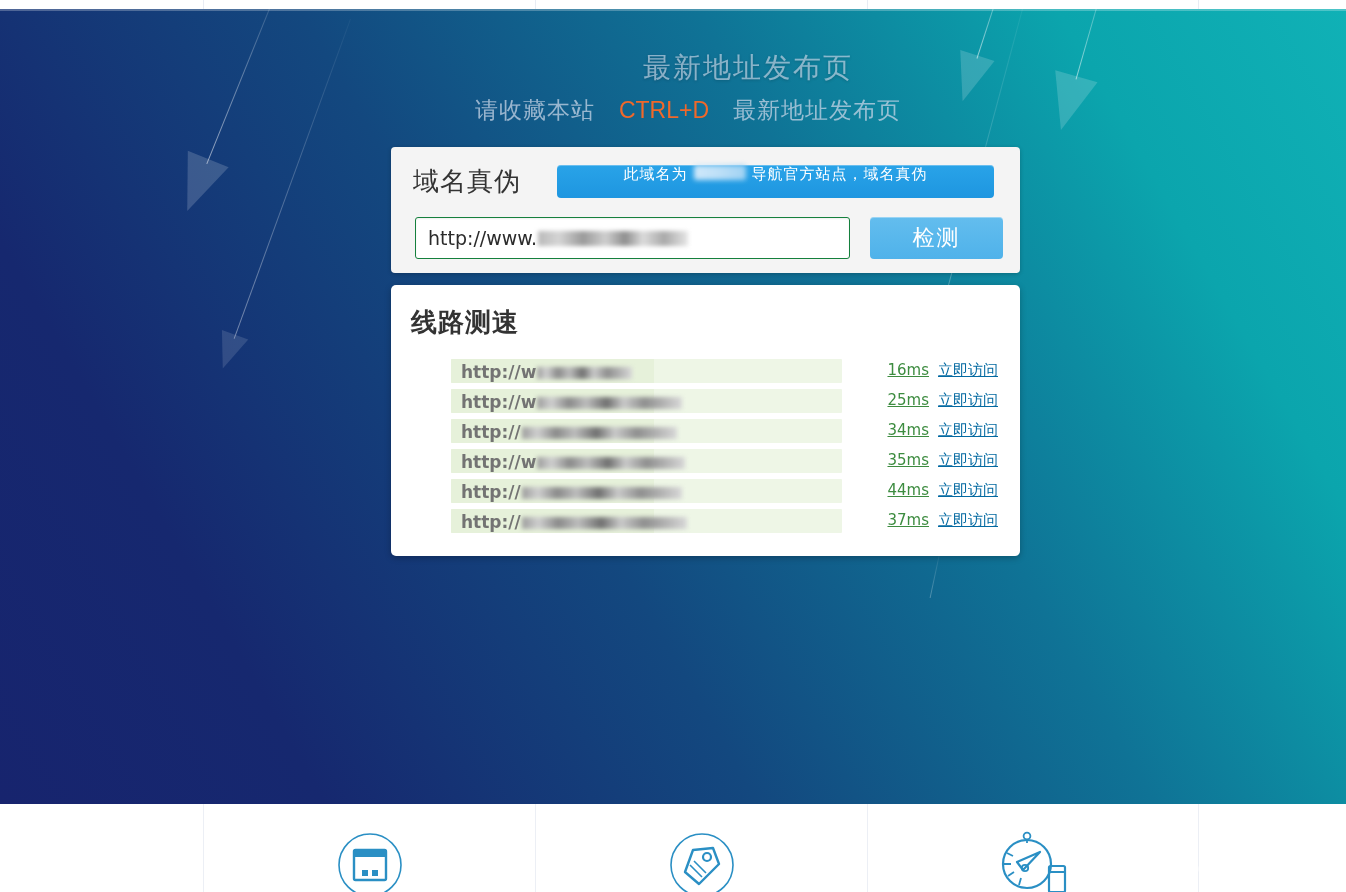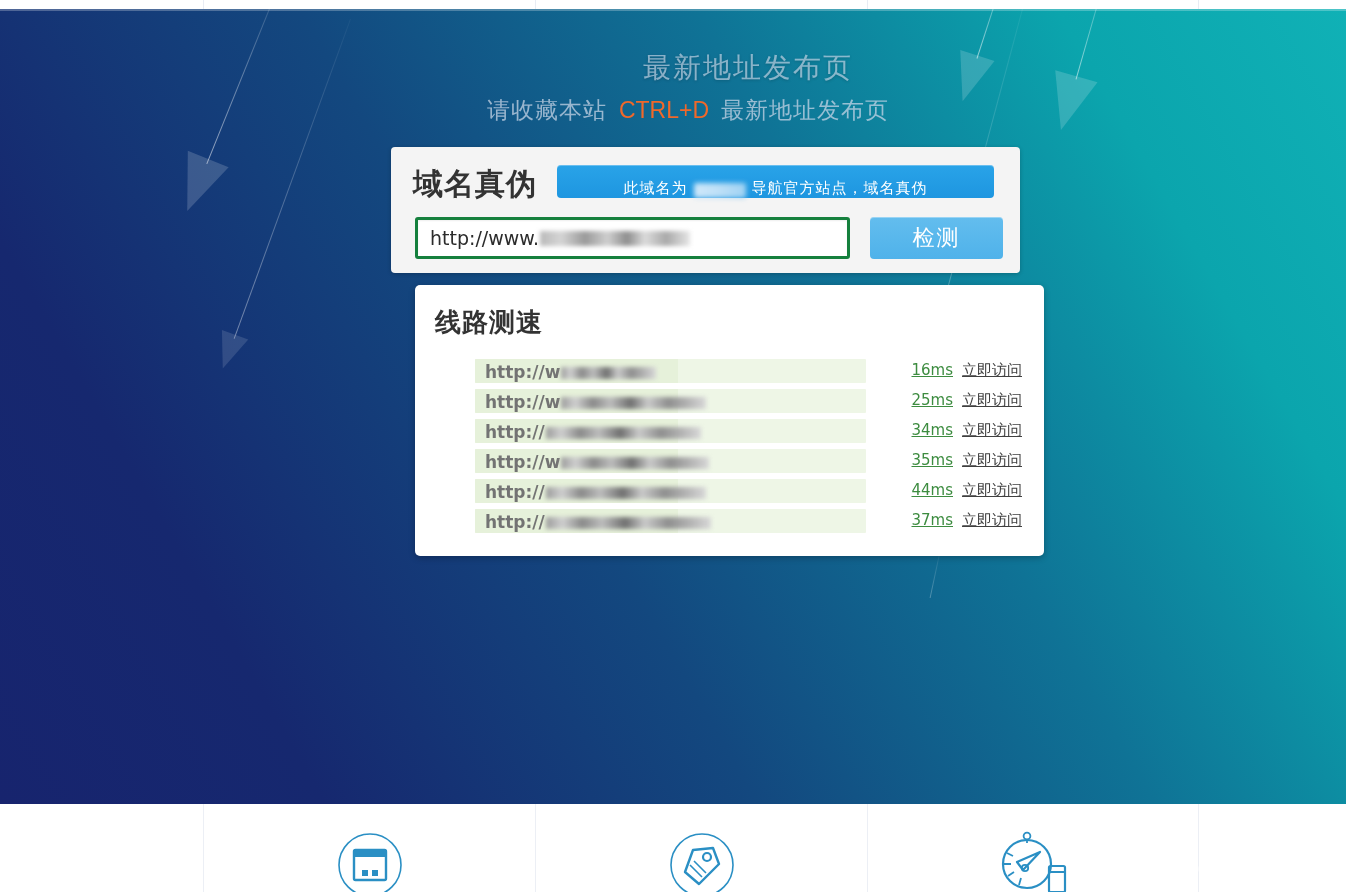--- a/index.html
+++ b/index.html
@@ -55,53 +55,53 @@
     text-shadow: 0 1px 3px rgba(0,0,0,0.18);
     padding-left: 150px;
     margin-top: 12px;
   }
   .hero-sub {
     position: absolute; left: 0; top: 86px; width: 1346px;
     text-align: center; font-size: 23px; letter-spacing: 1px;
     color: rgba(205,216,233,0.72);
     padding-left: 30px;
   }
-  .hero-sub .hot { color: #f1682a; margin: 0 12px; letter-spacing: 0; }
+  .hero-sub .hot { color: #f1682a; margin: 0 24px; letter-spacing: 0; }
 
   
   .card-domain {
     position: absolute; left: 391px; top: 138px; width: 629px; height: 126px;
     background: #f4f4f4;
     border-radius: 4px;
     box-shadow: 0 1px 4px rgba(0,0,0,0.22);
   }
   .domain-row1 { position: absolute; left: 0; top: 0; width: 100%; height: 64px; }
   .domain-label {
     position: absolute; left: 22px; top: 17px;
-    font-size: 30px; font-weight: bold; color: #333333;
+    font-size: 26px; font-weight: normal; color: #333333;
     font-family: "DejaVu Sans", "Liberation Sans", sans-serif;
     letter-spacing: 1px;
   }
   .domain-banner {
     position: absolute; left: 166px; top: 18px; width: 437px; height: 33px;
     background: linear-gradient(to bottom, #29a3e8, #1e96e0);
     border-radius: 4px;
     color: #ffffff; font-size: 15px;
-    display: flex; align-items: flex-end; justify-content: center;
+    display: flex; align-items: flex-start; justify-content: center;
     letter-spacing: 1px;
     box-shadow: inset 0 1px 0 rgba(255,255,255,0.3);
   }
   .blur-chip {
     display: inline-block; width: 52px; height: 15px; margin: 0 6px;
     background: linear-gradient(to right, #cfe8fa, #bcdff7, #9fd2f3);
     filter: blur(2.4px); border-radius: 2px; vertical-align: middle;
   }
   .domain-input {
     position: absolute; left: 24px; top: 70px; width: 435px; height: 42px;
-    background: #ffffff; border: 3px solid #15803d; border-radius: 3px;
+    background: #ffffff; border: 1px solid #15803d; border-radius: 3px;
     box-shadow: inset 0 1px 2px rgba(0,0,0,0.07);
     display: flex; align-items: center; padding-left: 12px; overflow: hidden;
   }
   .domain-input .txt {
     font-size: 19px; color: #2b2b2b;
     font-family: "DejaVu Sans", "Liberation Sans", sans-serif;
   }
   .blur-url {
     display: inline-block; width: 150px; height: 15px; margin-left: 1px;
     background: linear-gradient(to right, #b9b9b9 0%, #d5d5d5 14%, #9a9a9a 30%,
@@ -116,21 +116,20 @@
     font-family: "DejaVu Sans", "Liberation Sans", sans-serif;
     box-shadow: inset 0 1px 0 rgba(255,255,255,0.35);
     margin-left: 9px;
   }
 
   
   .card-speed {
     position: absolute; left: 391px; top: 276px; width: 629px; height: 271px;
     background: #ffffff; border-radius: 5px;
     box-shadow: 0 2px 6px rgba(0,0,0,0.25);
-    margin-left: 24px;
   }
   .speed-title {
     position: absolute; left: 20px; top: 20px;
     font-size: 26px; font-weight: bold; color: #333333;
     font-family: "DejaVu Sans", "Liberation Sans", sans-serif;
     letter-spacing: 1px;
   }
   .btn-fastest {
     position: absolute; left: 478px; top: 16px; width: 135px; height: 43px;
     background: linear-gradient(to bottom, #36a9ee, #1f9ae9);
@@ -162,21 +161,21 @@
                 #bdbdbd 34%, #707070 48%, #cacaca 60%, #8f8f8f 74%, #b5b5b5 88%, #d8d8d8 100%);
   }
   .ms {
     position: absolute; left: 490px; top: 2px; width: 48px;
     text-align: right; font-size: 15px; color: #3d8c40;
     text-decoration: underline; cursor: pointer;
     font-family: "DejaVu Sans", "Liberation Sans", sans-serif;
   }
   .visit {
     position: absolute; left: 547px; top: 2px;
-    font-size: 15px; color: #404040; text-decoration: underline; cursor: pointer;
+    font-size: 15px; color: #0369a1; text-decoration: underline; cursor: pointer;
   }
 
   
   .features {
     position: absolute; left: 0; top: 804px; width: 1346px; height: 88px;
     background: #ffffff;
   }
   .feat-col {
     position: absolute; top: 0; height: 88px;
     border-left: 1px solid #eceff5;

